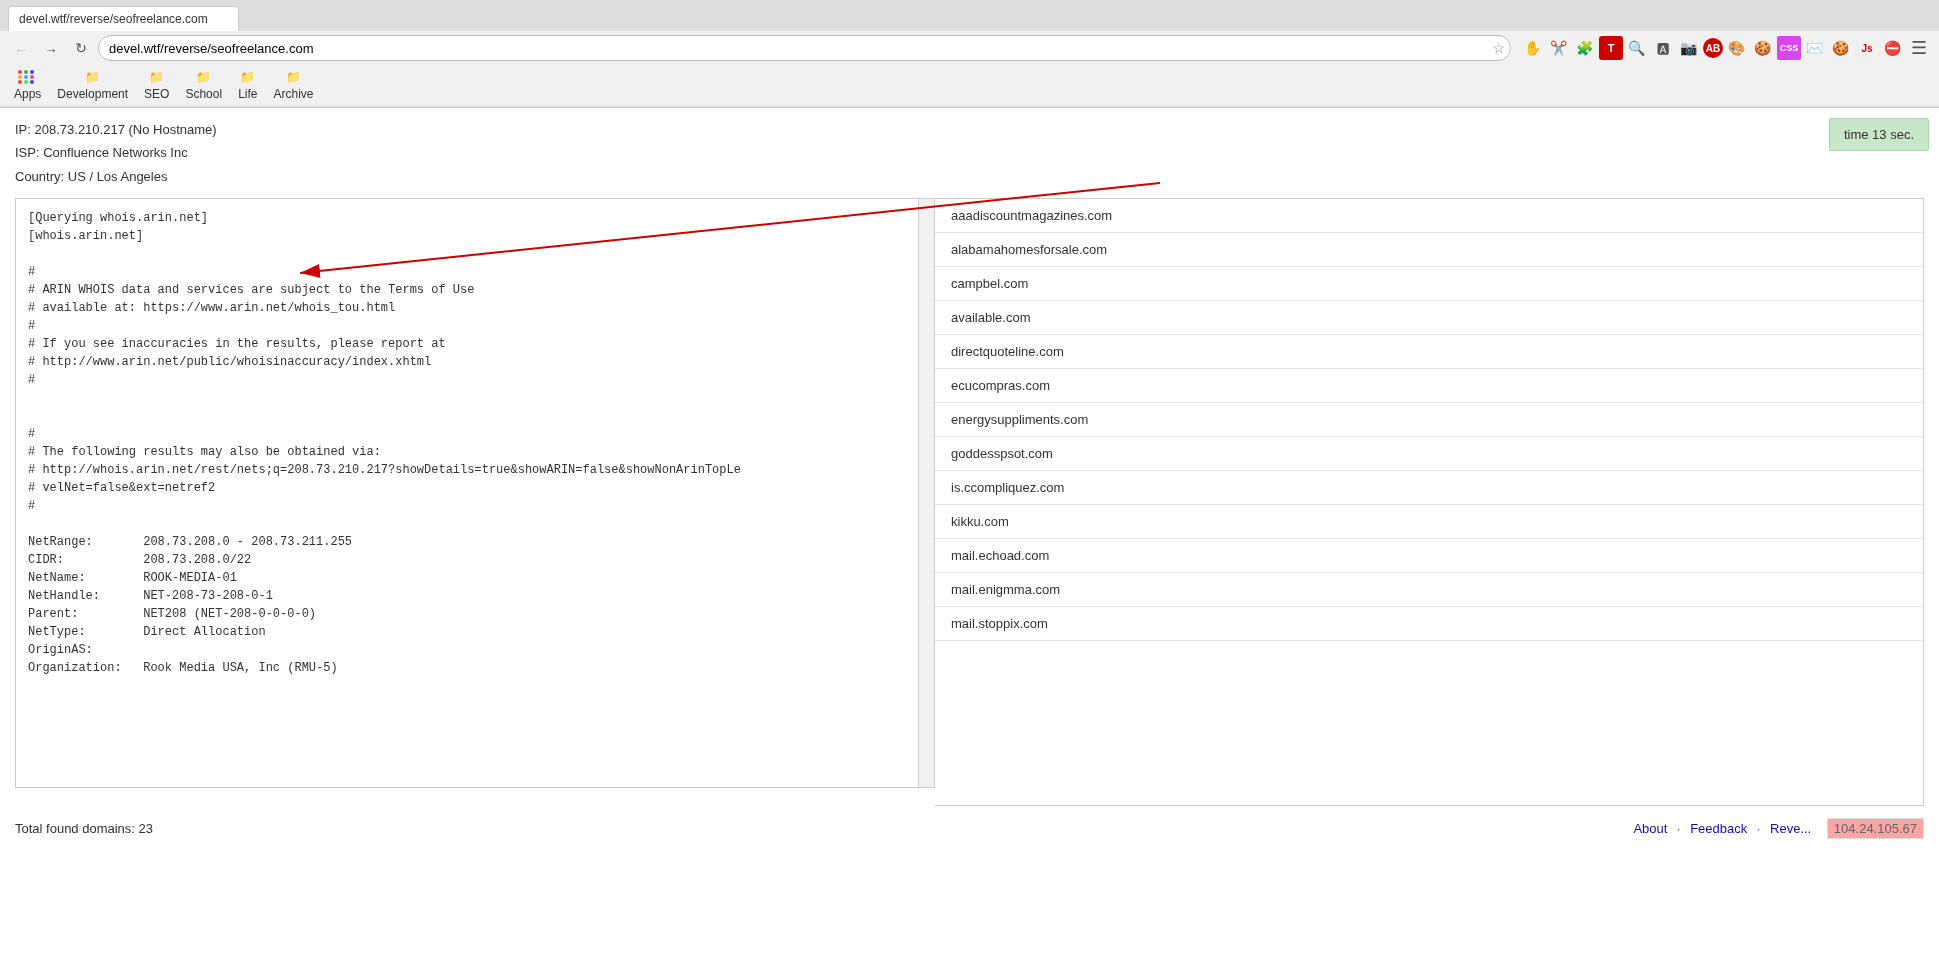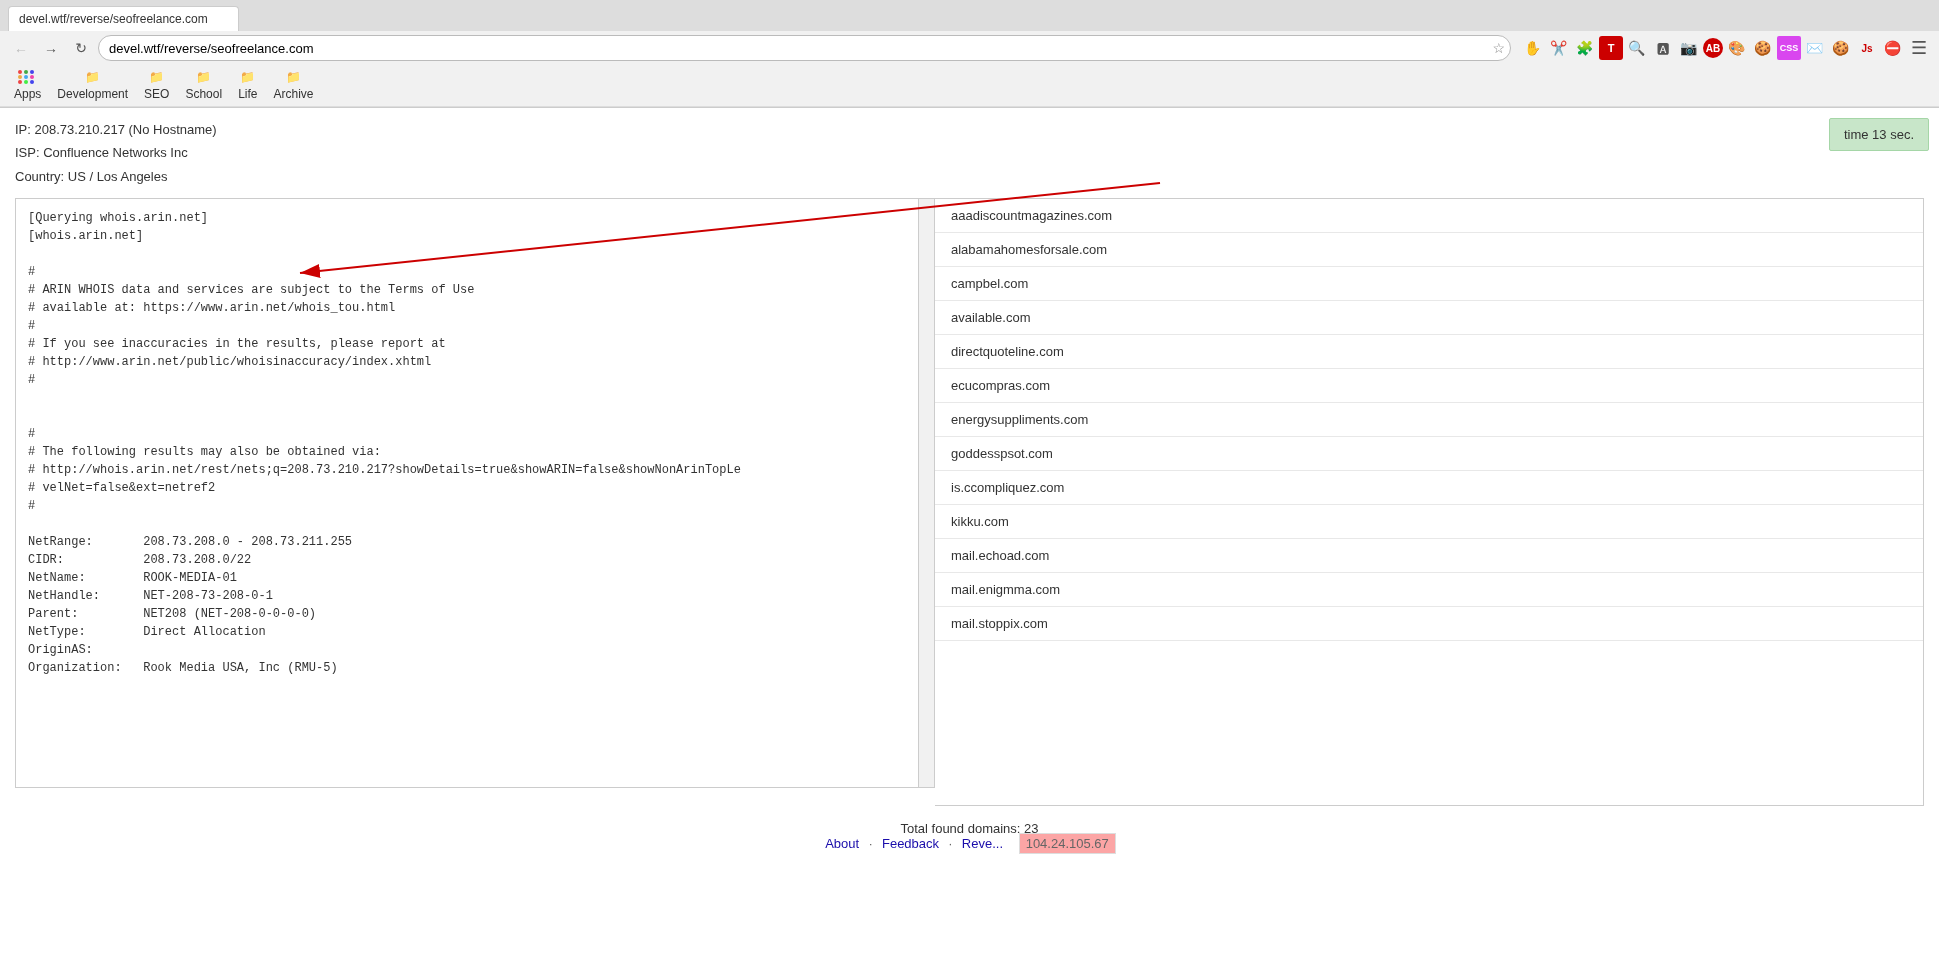--- a/index.html
+++ b/index.html
@@ -222,21 +222,20 @@
     }
 
     
     .page-footer {
       margin-top: 10px;
       display: flex;
       justify-content: space-between;
       align-items: center;
       font-size: 13px;
       padding: 5px 0;
-      flex-direction: column;
     }
 
     .footer-links {
       color: #666;
       font-size: 13px;
     }
     .footer-links a {
       color: #1a0dab;
       text-decoration: none;
       margin: 0 2px;

